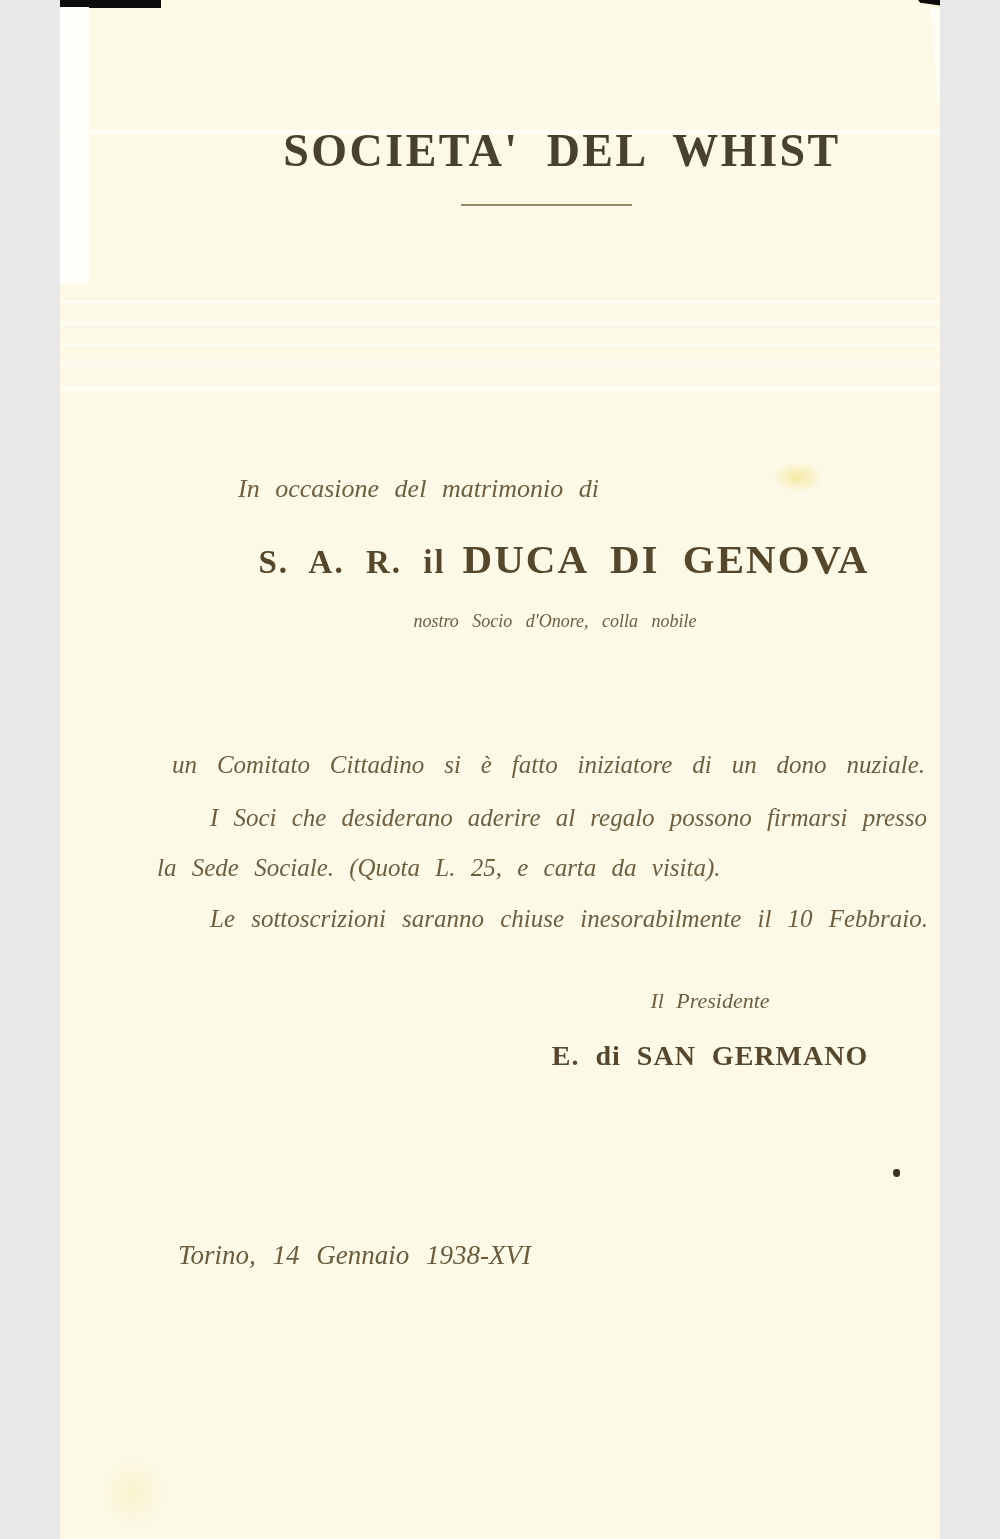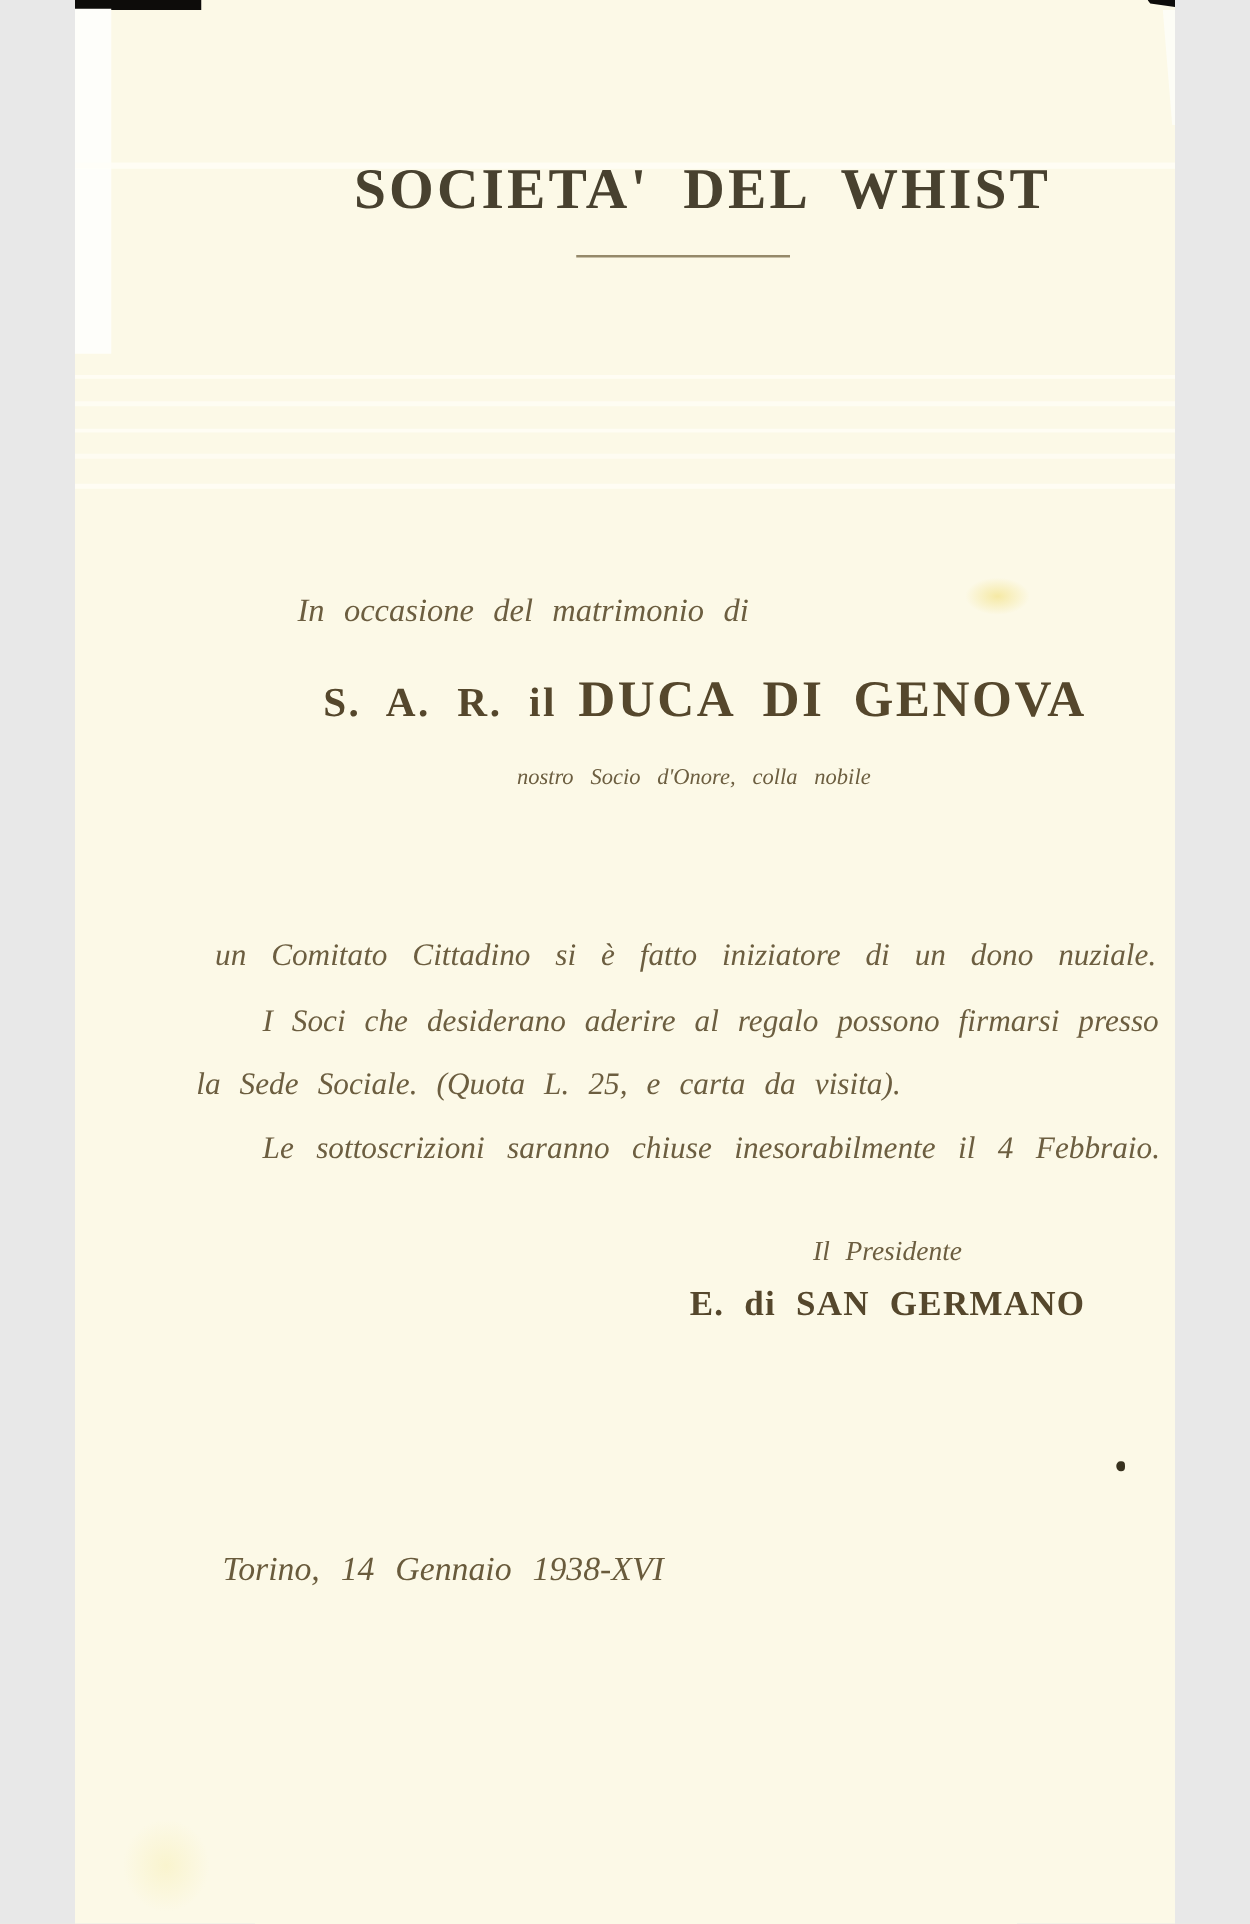--- a/index.html
+++ b/index.html
@@ -117,21 +117,21 @@
 
   .signature-block {
     position: absolute; top: 988px; left: 435px; width: 430px;
     text-align: center;
   }
   .sig-role {
     font-style: italic; font-size: 22px; word-spacing: 7px; color: #6c5e40;
     white-space: nowrap;
   }
   .sig-name {
-    margin-top: 14px;
+    margin-top: 26px;
     font-weight: bold; font-size: 28px; letter-spacing: 1px; word-spacing: 8px;
     color: #55472c; white-space: nowrap;
   }
 
   .dateline {
     position: absolute; top: 1240px; left: 118px;
     font-style: italic; font-size: 27px; word-spacing: 10px;
     white-space: nowrap; color: #695b3c;
   }
 </style>
@@ -166,21 +166,21 @@
 
   <div class="honor-line">nostro Socio d'Onore, colla nobile</div>
 
 
   <div class="para p-committee justify-line">un Comitato Cittadino si è fatto iniziatore di un dono nuziale.</div>
 
   <div class="para p-sub1 justify-line">I Soci che desiderano aderire al regalo possono firmarsi presso</div>
 
   <div class="para p-sub2">la Sede Sociale. (Quota L. 25, e carta da visita).</div>
 
-  <div class="para p-closing justify-line">Le sottoscrizioni saranno chiuse inesorabilmente il 4 Febbraio.</div>
+  <div class="para p-closing justify-line">Le sottoscrizioni saranno chiuse inesorabilmente il 10 Febbraio.</div>
 
   <div class="signature-block">
     <div class="sig-role">Il Presidente</div>
     <div class="sig-name">E. di SAN GERMANO</div>
   </div>
 
   <div class="dateline">Torino, 14 Gennaio 1938-XVI</div>
 
 </div>
 

